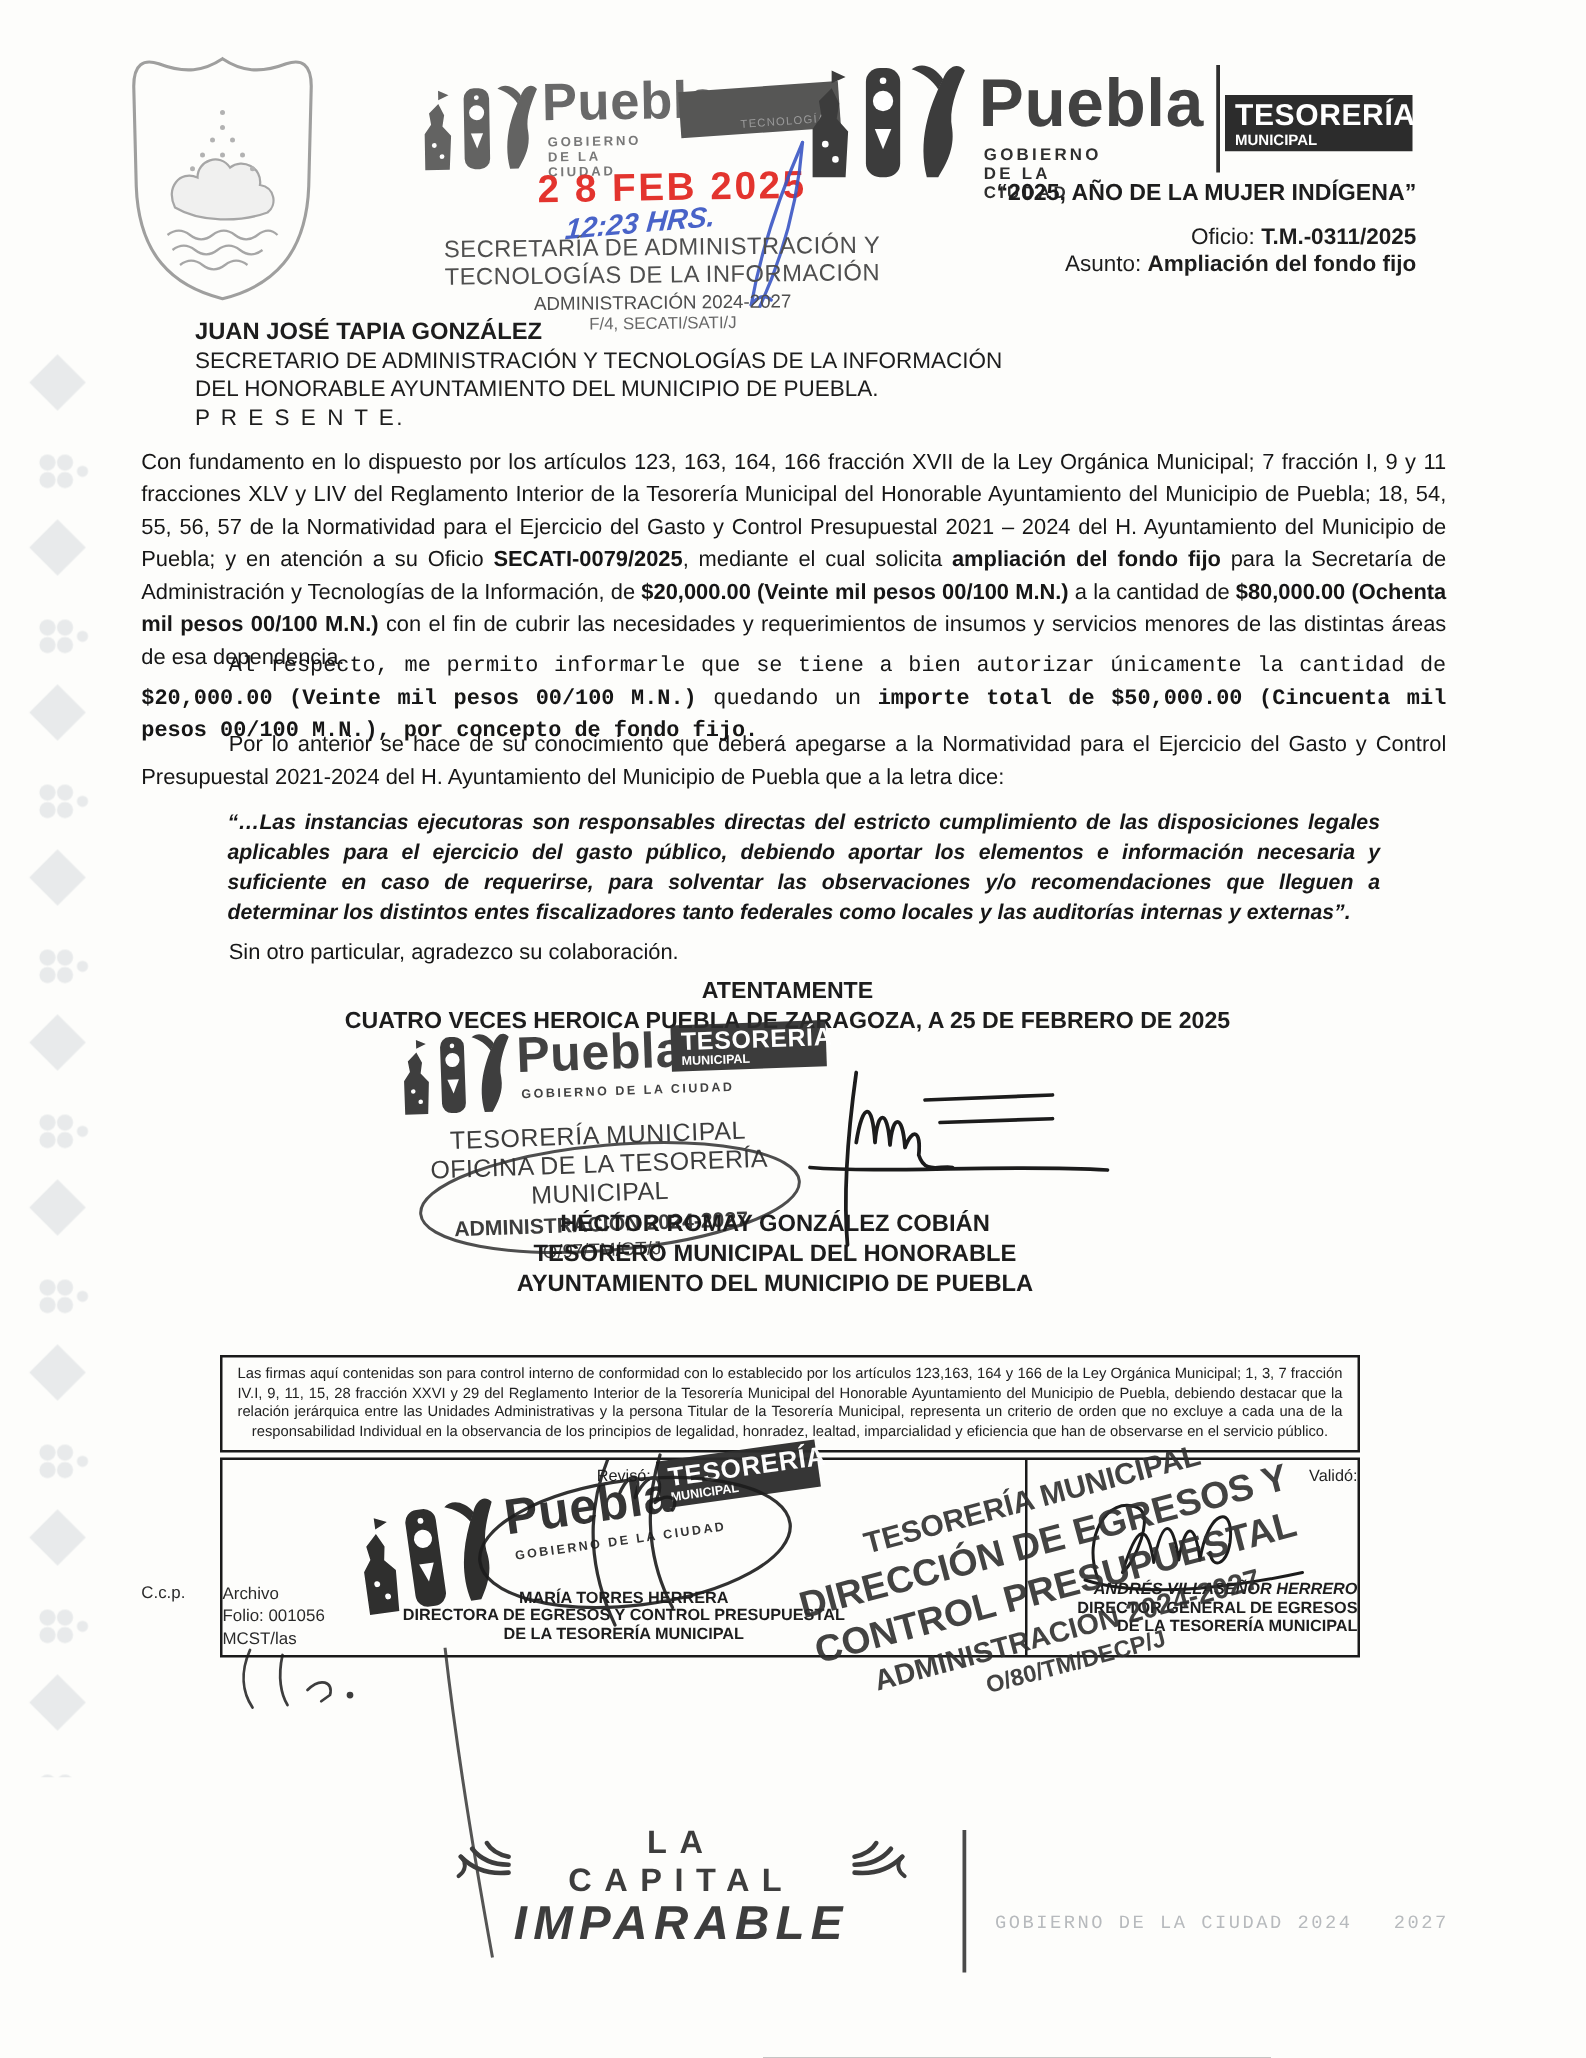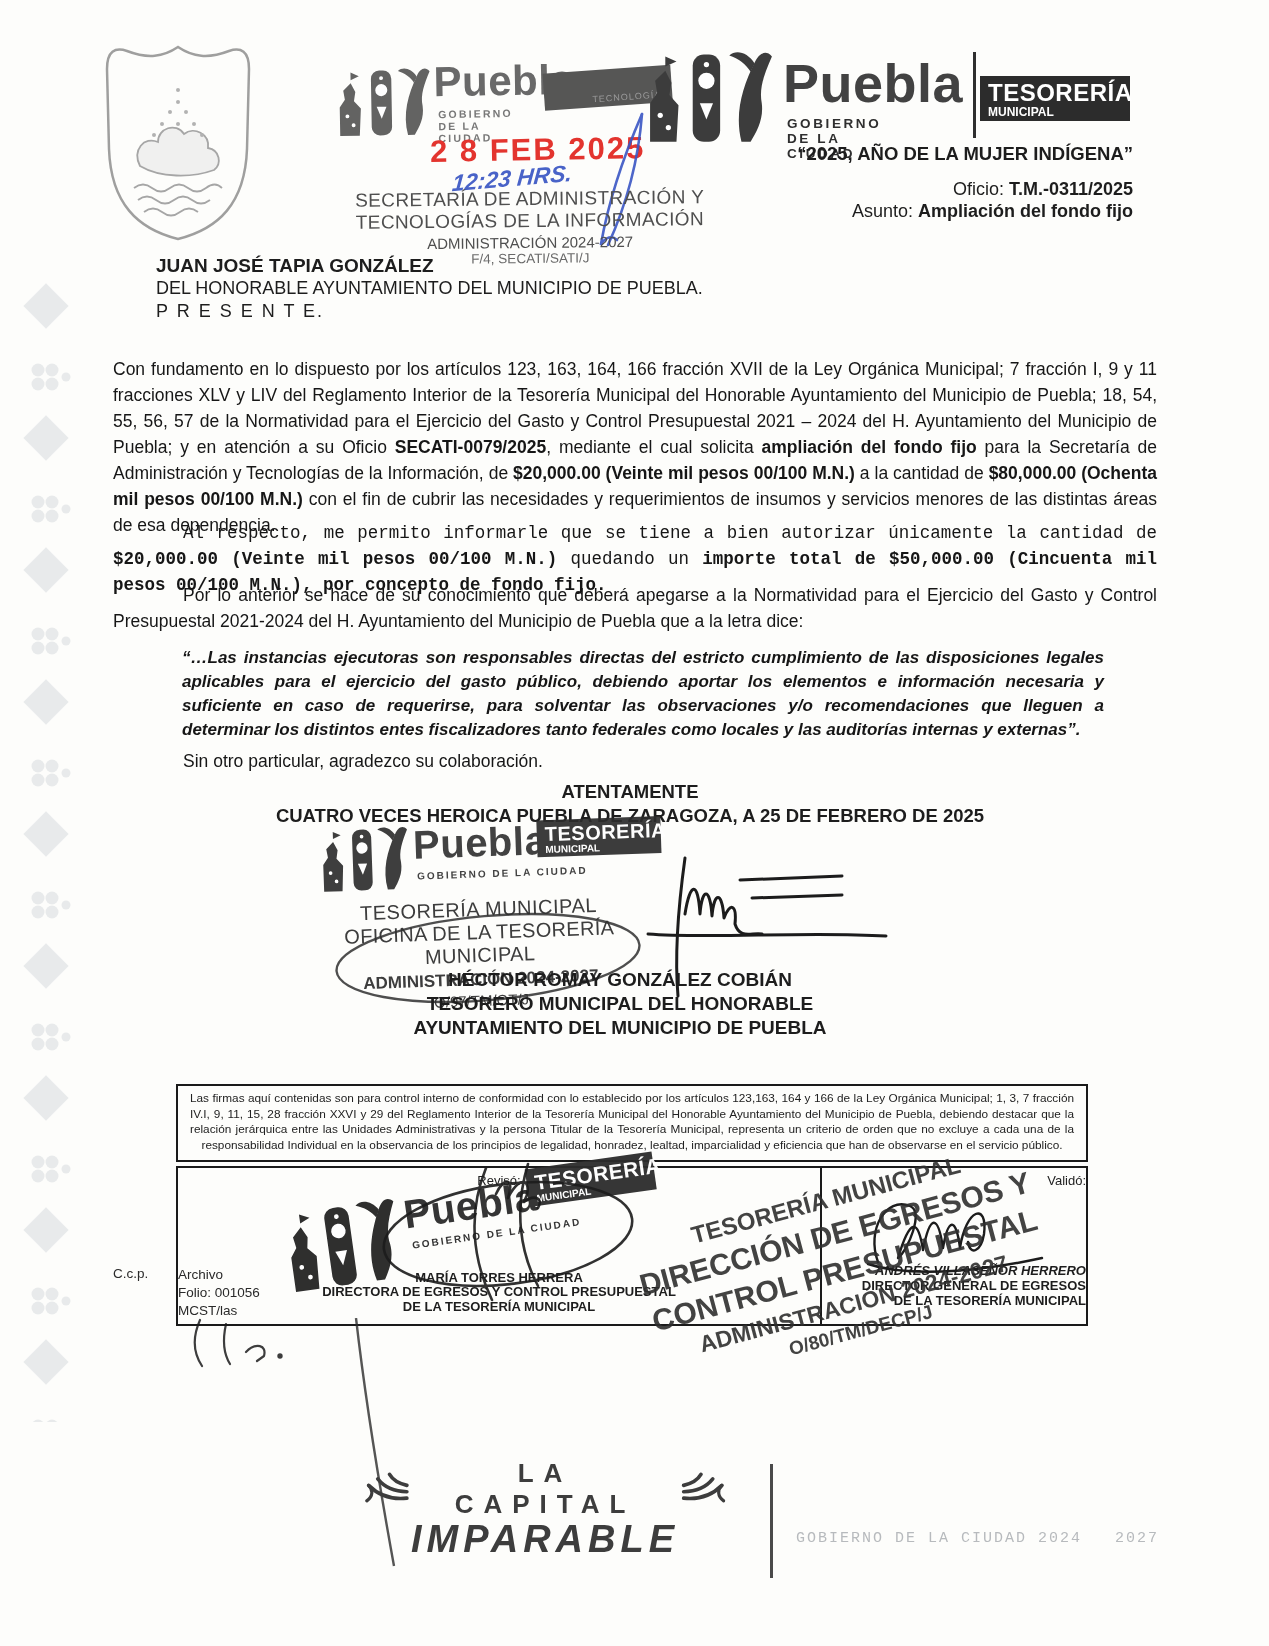--- a/index.html
+++ b/index.html
@@ -136,20 +136,21 @@
     <span>Oficio:</span>
     <span class="b">T.M.-0311/2025</span>
   </div>
   <div class="abs" style="right:136px; top:201px; font-size:18px;">
     <span>Asunto:</span>
     <span class="b">Ampliación del fondo fijo</span>
   </div>
 
   <div class="abs" style="left:113px; top:254px; font-size:18px; line-height:23px;margin-left:43px;">
     <div class="b" style="font-size:19px;">JUAN JOSÉ  TAPIA GONZÁLEZ</div>
+    <div>SECRETARIO DE ADMINISTRACIÓN Y TECNOLOGÍAS DE LA INFORMACIÓN</div>
     <div>DEL HONORABLE AYUNTAMIENTO DEL MUNICIPIO DE PUEBLA.</div>
     <div style="letter-spacing:2px;">P R E S E N T E.</div>
   </div>
 
   <p class="abs para" style="left:113px; top:356px; width:1044px;">
     <span>Con fundamento en lo dispuesto por los artículos 123, 163, 164, 166 fracción XVII de la Ley Orgánica Municipal; 7 fracción I, 9 y 11 fracciones XLV y LIV del Reglamento Interior de la Tesorería Municipal del Honorable Ayuntamiento del Municipio de Puebla; 18, 54, 55, 56, 57 de la Normatividad para el Ejercicio del Gasto y Control Presupuestal 2021 – 2024 del H. Ayuntamiento del Municipio de Puebla; y en atención a su Oficio </span><b>SECATI-0079/2025</b><span>, mediante el cual solicita </span><b>ampliación del fondo fijo</b><span> para la Secretaría de Administración y Tecnologías de la Información, de </span><b>$20,000.00 (Veinte mil pesos 00/100 M.N.)</b><span> a la cantidad de </span><b>$80,000.00 (Ochenta mil pesos 00/100 M.N.)</b><span> con el fin de cubrir las necesidades y requerimientos de insumos y servicios menores de las distintas áreas de esa dependencia.</span>
   </p>
 
   <p class="abs para ind" style="left:113px; top:520px; width:1044px;font-family:Liberation Mono, monospace;">
     <span>Al respecto, me permito informarle que se tiene a bien autorizar únicamente la cantidad de </span><b>$20,000.00 (Veinte mil pesos 00/100 M.N.)</b><span> quedando un </span><b>importe total de $50,000.00 (Cincuenta mil pesos 00/100 M.N.), por concepto de fondo fijo.</b>

